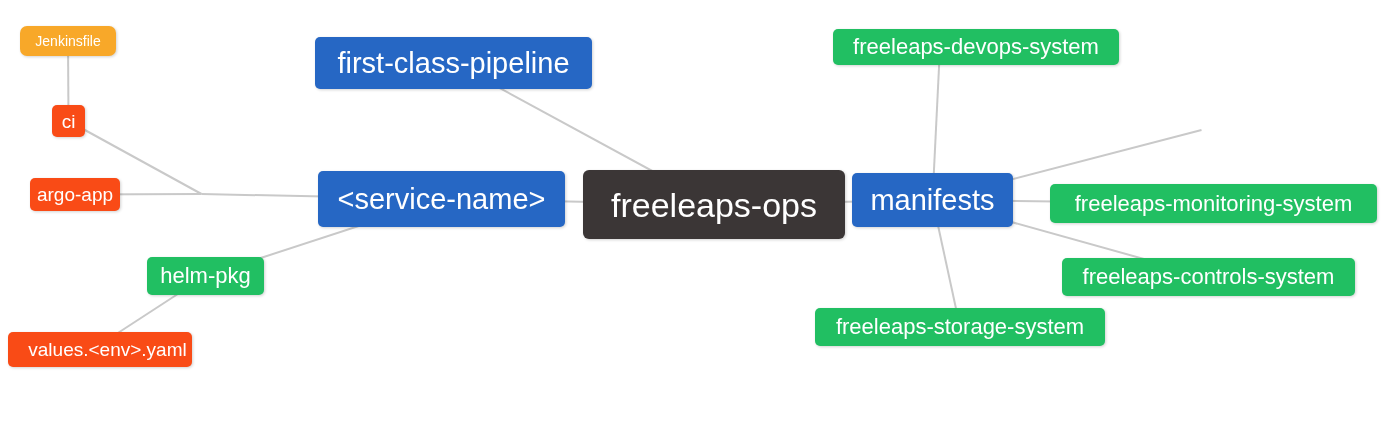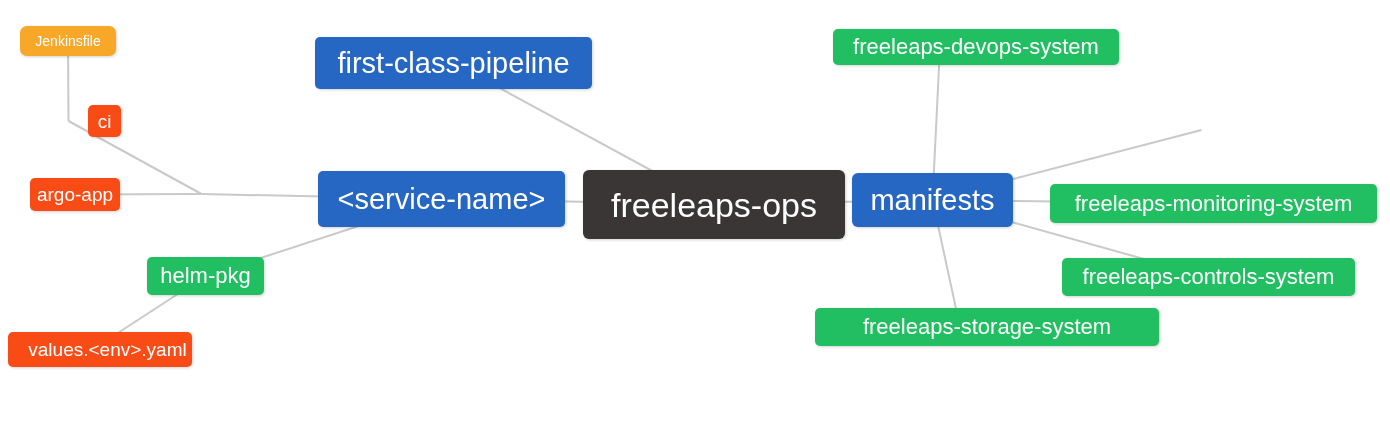--- a/index.html
+++ b/index.html
@@ -51,34 +51,34 @@
       <line x1="932.5" y1="200" x2="1208.5" y2="277" stroke="#C9C9C9" stroke-width="2"></line>
       <line x1="932.5" y1="200" x2="960" y2="327" stroke="#C9C9C9" stroke-width="2"></line>
     </svg>
 
   <div class="node lvl0" style="left:583px;top:170px;width:262px;height:69px;">freeleaps-ops</div>
 
   <div class="node lvl1" style="left:315px;top:37px;width:277px;height:52px;">first-class-pipeline</div>
 
   <div class="node lvl1" style="left:318px;top:171px;width:247px;height:56px;">&lt;service-name&gt;</div>
 
-  <div class="node lvl1" style="left:852px;top:173px;width:161px;height:54px;border-radius:6px;">manifests</div>
+  <div class="node lvl1" style="left:852px;top:173px;width:161px;height:54px;">manifests</div>
 
 
   <div class="node lvl2" style="left:147px;top:257px;width:117px;height:38px;">helm-pkg</div>
 
-  <div class="node lvl3" style="left:52px;top:105px;width:33px;height:32px;margin-left:36px;">ci</div>
+  <div class="node lvl3" style="left:52px;top:105px;width:33px;height:32px;">ci</div>
 
   <div class="node lvl3" style="left:30px;top:178px;width:90px;height:33px;">argo-app</div>
 
   <div class="node lvl4" style="left:20px;top:26px;width:96px;height:30px;border-radius:7px;">Jenkinsfile</div>
 
   <div class="node lvl3" style="left:8px;top:332px;width:169px;height:35px;padding-left:15px;">values.&lt;env&gt;.yaml</div>
 
   <div class="node lvl2" style="left:833px;top:29px;width:286px;height:36px;">freeleaps-devops-system</div>
 
 
   <div class="node lvl2" style="left:1050px;top:184px;width:327px;height:39px;">freeleaps-monitoring-system</div>
 
   <div class="node lvl2" style="left:1062px;top:258px;width:293px;height:38px;">freeleaps-controls-system</div>
 
-  <div class="node lvl2" style="left:815px;top:308px;width:344px;height:38px;">freeleaps-storage-system</div>
+  <div class="node lvl2" style="left:815px;top:308px;width:290px;height:38px;">freeleaps-storage-system</div>
 </div>
 
 </body></html>

